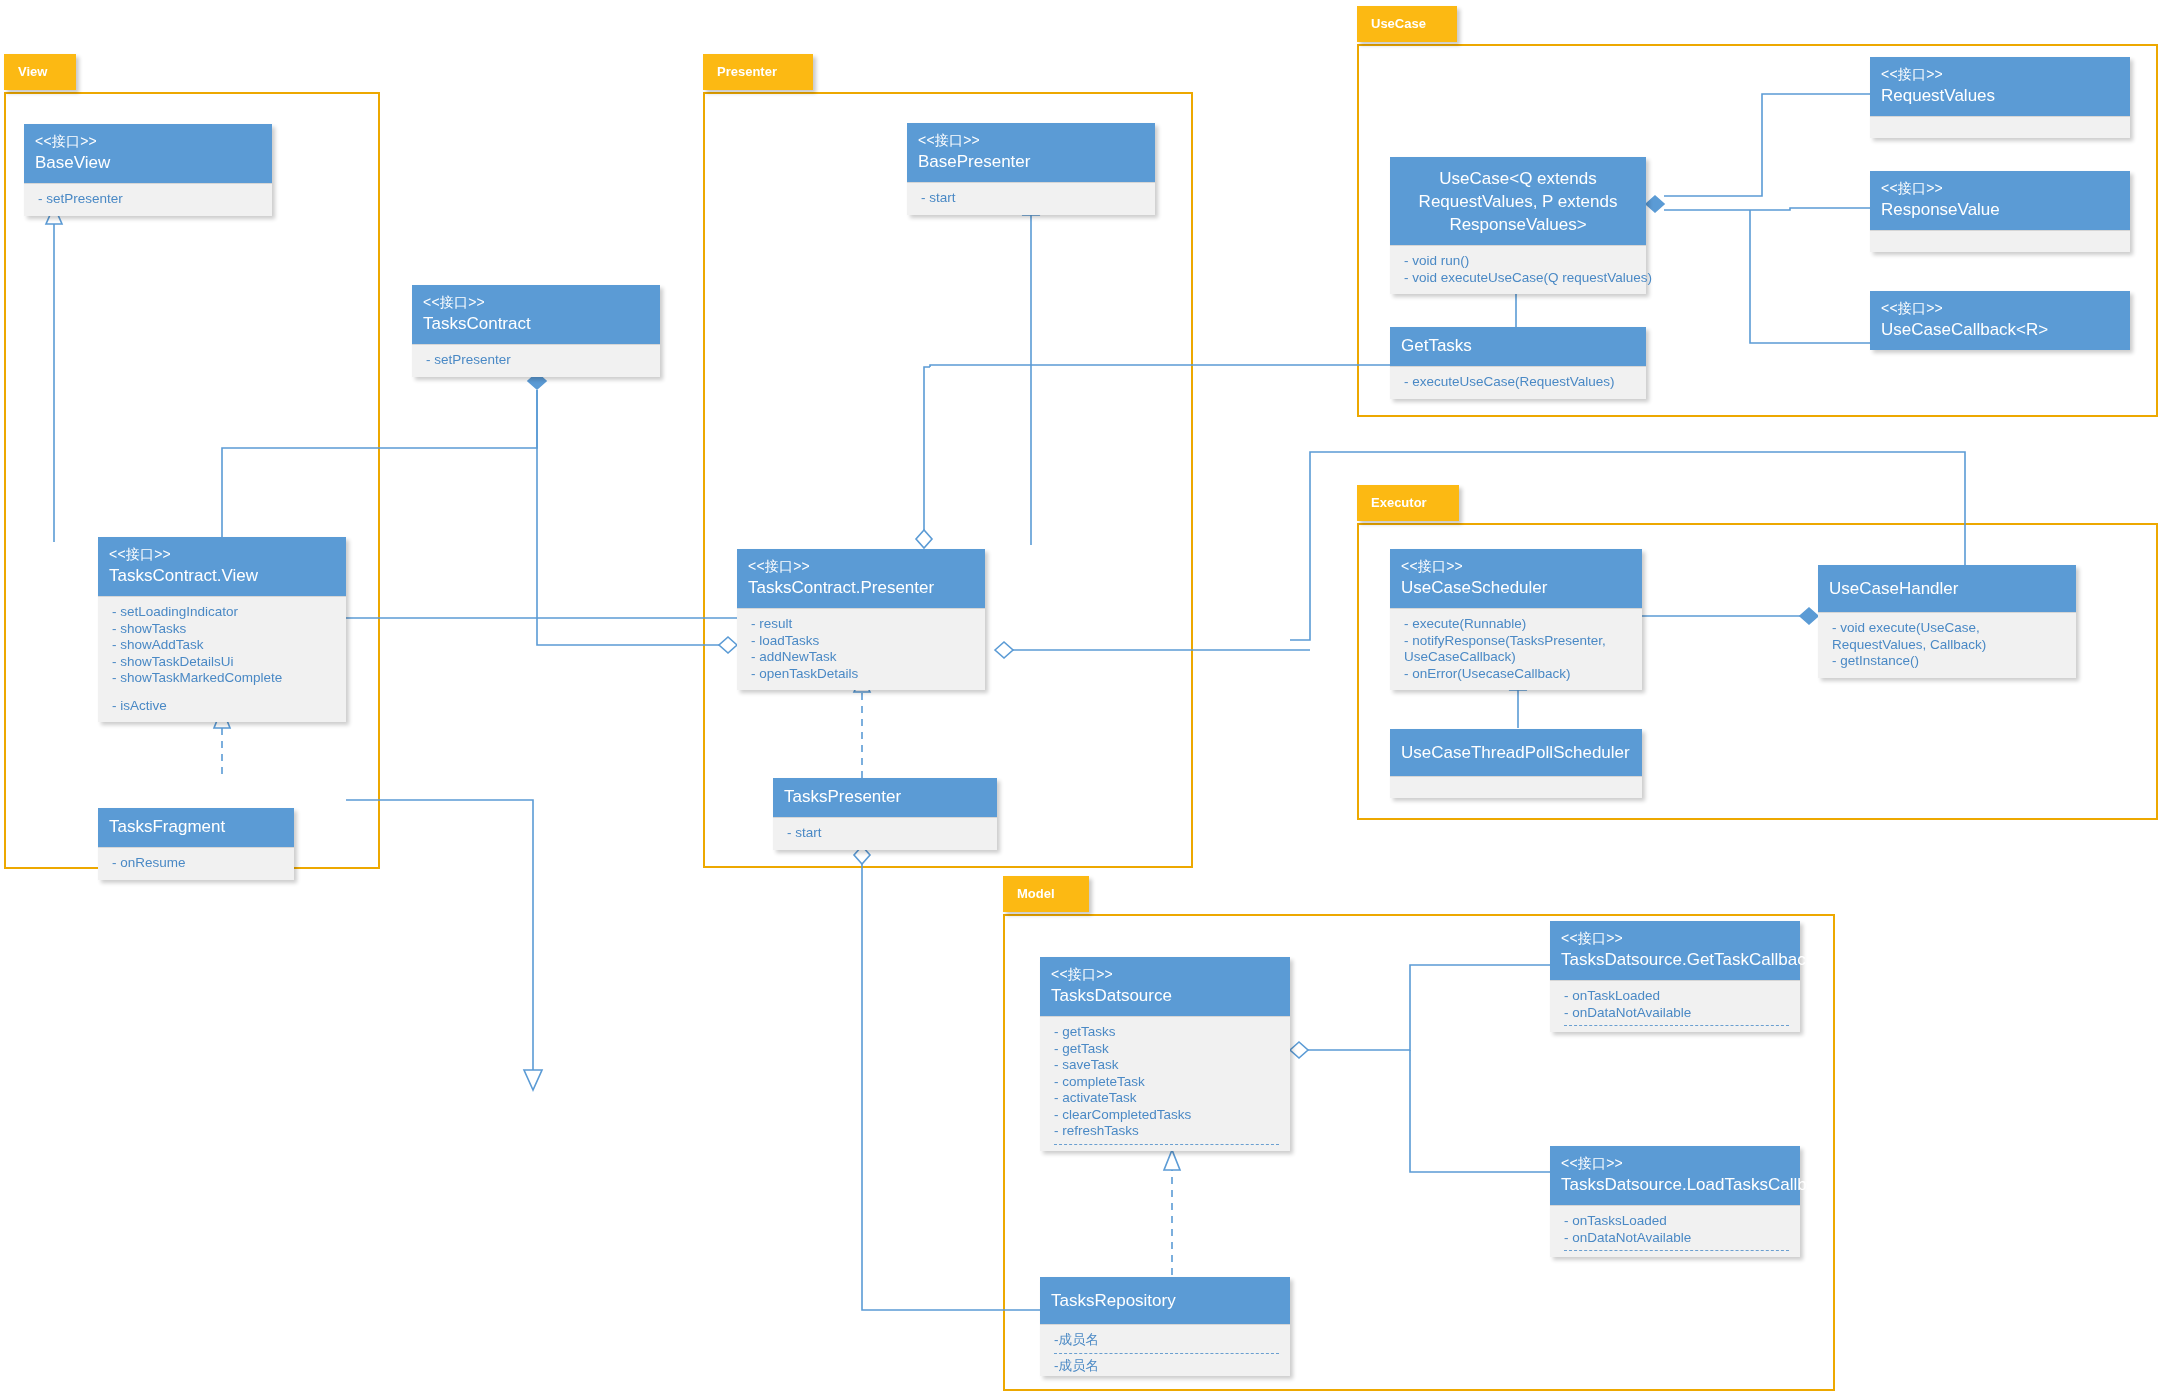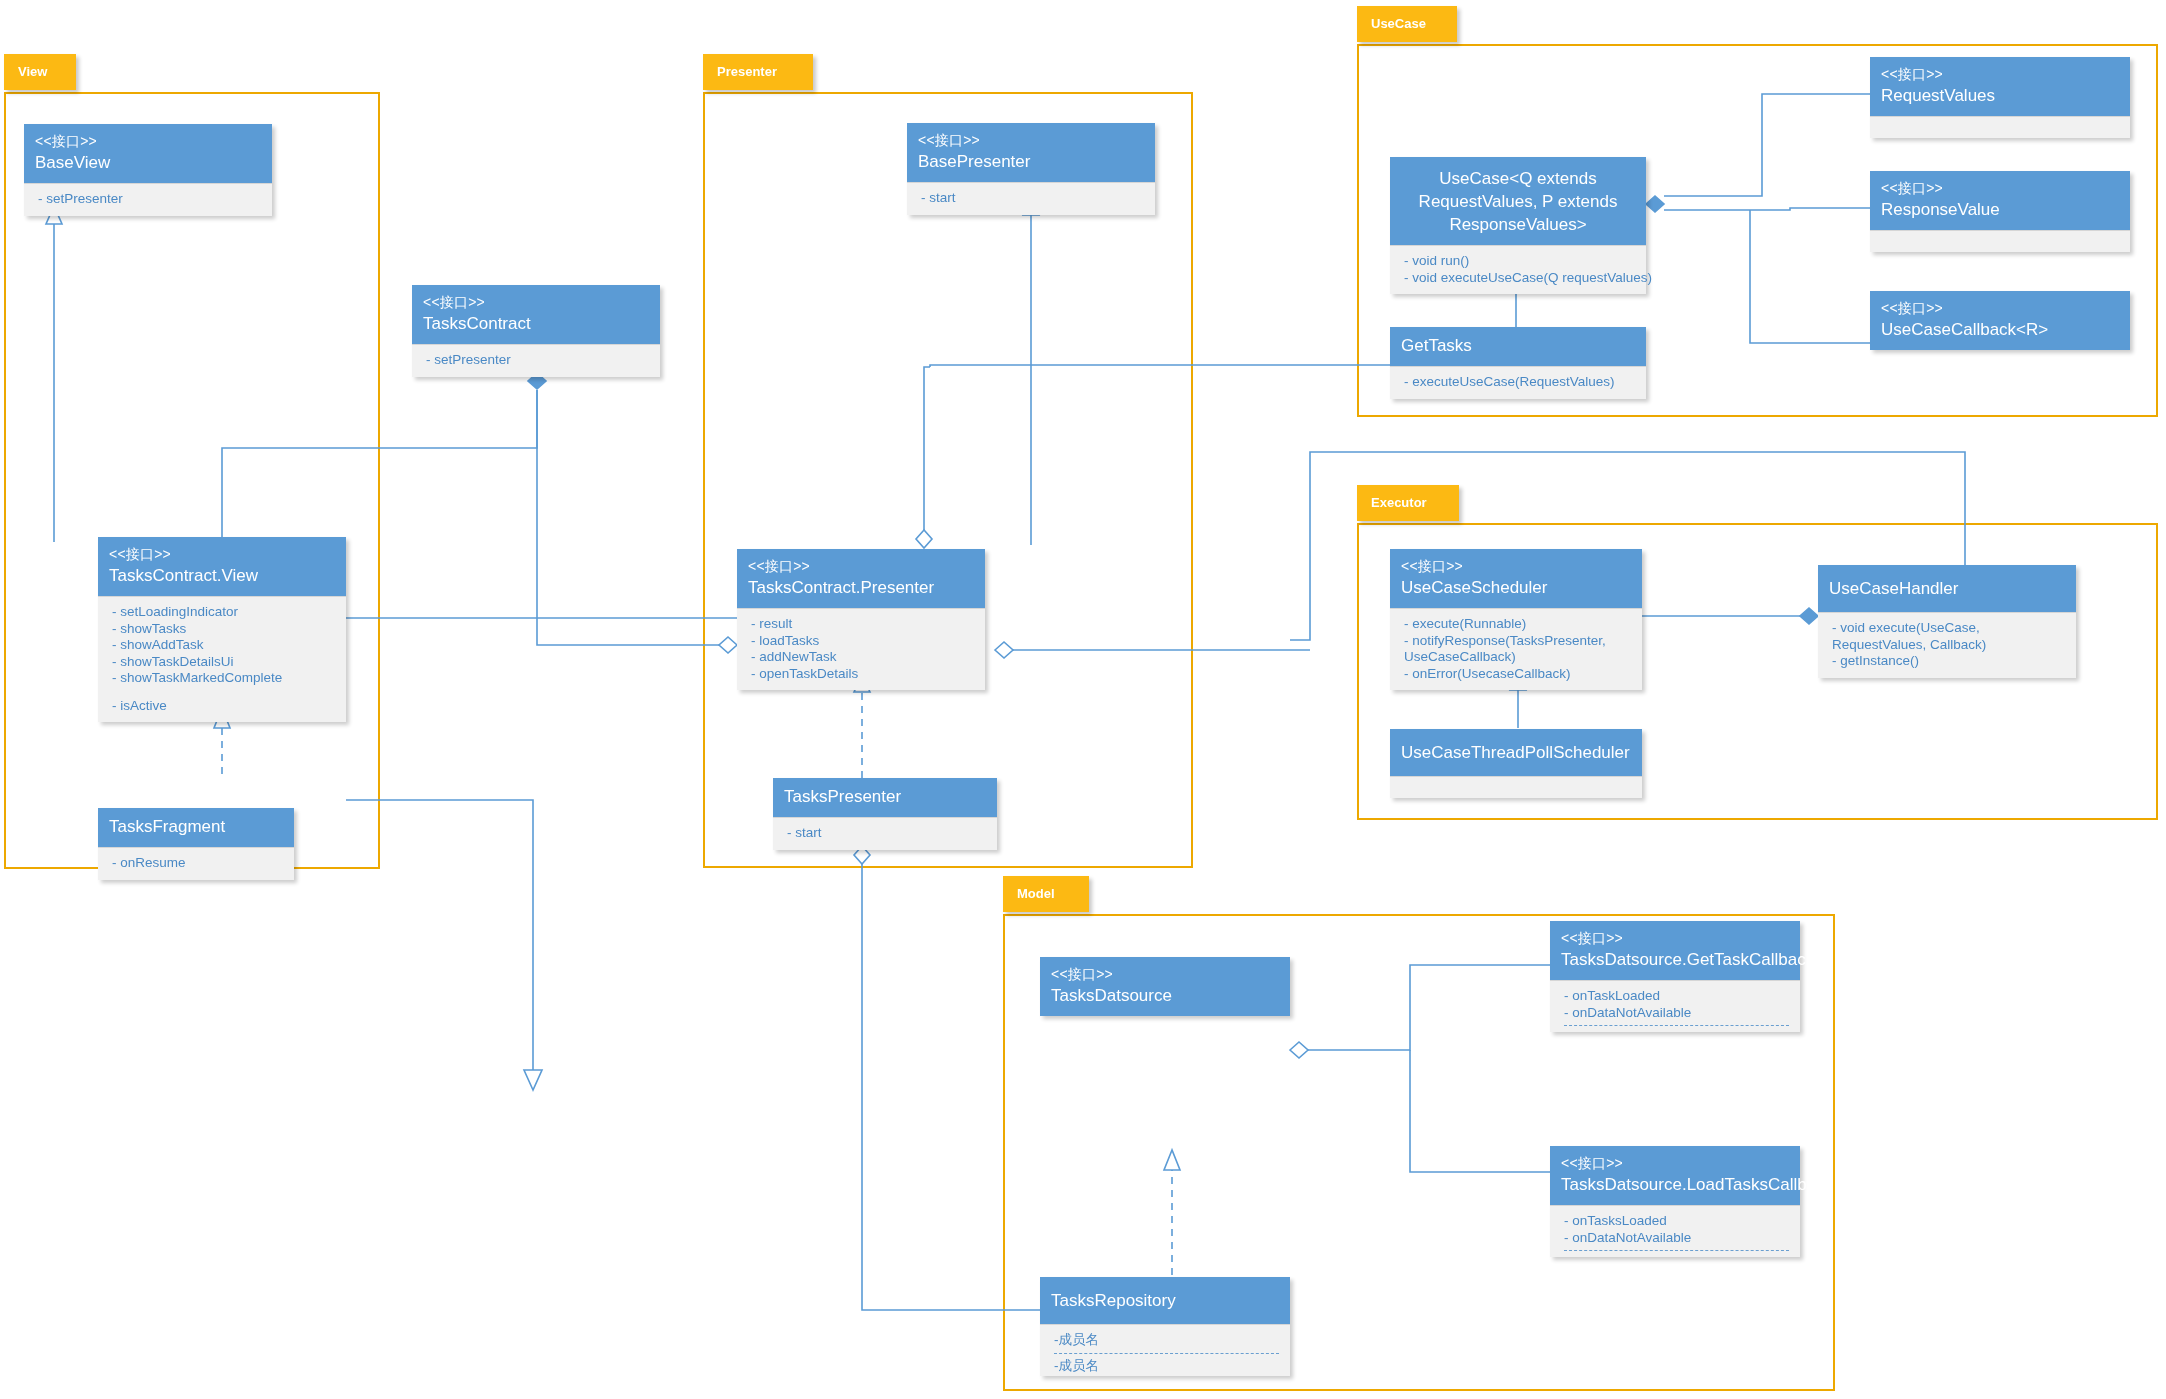--- a/index.html
+++ b/index.html
@@ -349,20 +349,30 @@
       <div class="cname">UseCaseThreadPollScheduler</div>
     </div>
     <div class="cls-body empty"></div>
   </div>
 
   <div class="cls" style="left:1040px; top:957px; width:250px;">
     <div class="cls-head">
       <div class="stereo">&lt;&lt;接口&gt;&gt;</div>
       <div class="cname">TasksDatsource</div>
     </div>
+    <div class="cls-body" style="padding-bottom:2px;">
+      <div>- getTasks</div>
+      <div>- getTask</div>
+      <div>- saveTask</div>
+      <div>- completeTask</div>
+      <div>- activateTask</div>
+      <div>- clearCompletedTasks</div>
+      <div>- refreshTasks</div>
+      <div class="sep-dash"></div>
+    </div>
   </div>
 
   <div class="cls" style="left:1550px; top:921px; width:250px;">
     <div class="cls-head">
       <div class="stereo">&lt;&lt;接口&gt;&gt;</div>
       <div class="cname">TasksDatsource.GetTaskCallback</div>
     </div>
     <div class="cls-body" style="padding-bottom:2px;">
       <div>- onTaskLoaded</div>
       <div>- onDataNotAvailable</div>

